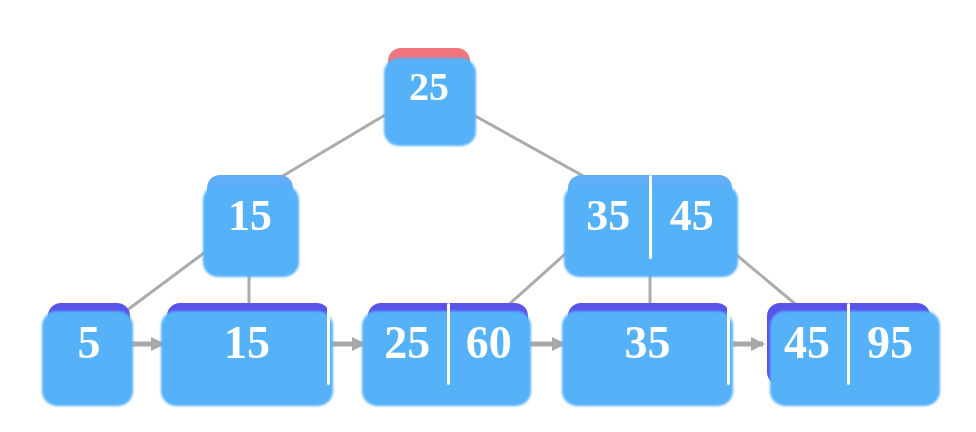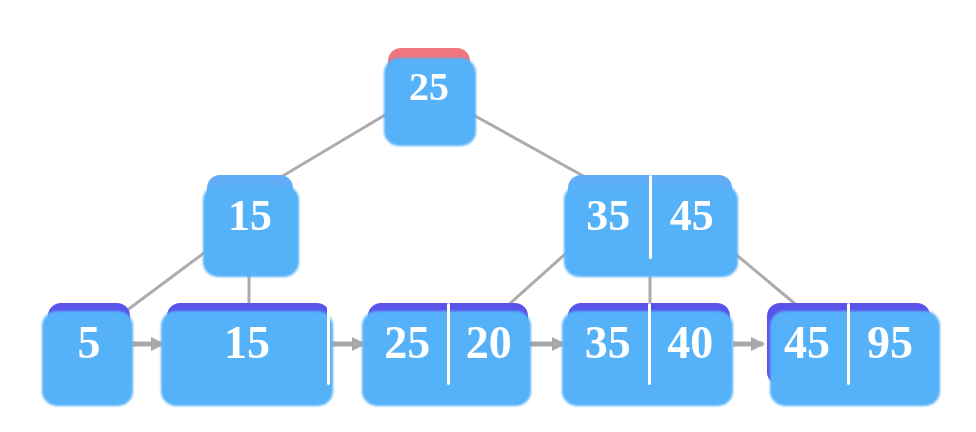--- a/index.html
+++ b/index.html
@@ -120,27 +120,26 @@
   </div>
 
   <div class="node node-leaf shadow-l" style="left:167px; top:303px; width:163px; height:82px;">
     <div class="cell">15</div>
     <div class="divider"></div>
   </div>
 
   <div class="node node-leaf shadow-l" style="left:368px; top:303px; width:160px; height:82px;">
     <div class="cell">25</div>
     <div class="divider"></div>
-    <div class="cell">20</div>
+    <div class="cell">60</div>
   </div>
 
   <div class="node node-leaf shadow-l" style="left:568px; top:303px; width:162px; height:82px;">
     <div class="cell">35</div>
     <div class="divider"></div>
-    <div class="cell">40</div>
   </div>
 
   <div class="node node-leaf shadow-r" style="left:767px; top:303px; width:163px; height:82px;">
     <div class="cell">45</div>
     <div class="divider"></div>
     <div class="cell">95</div>
   </div>
 
 </div>
 

